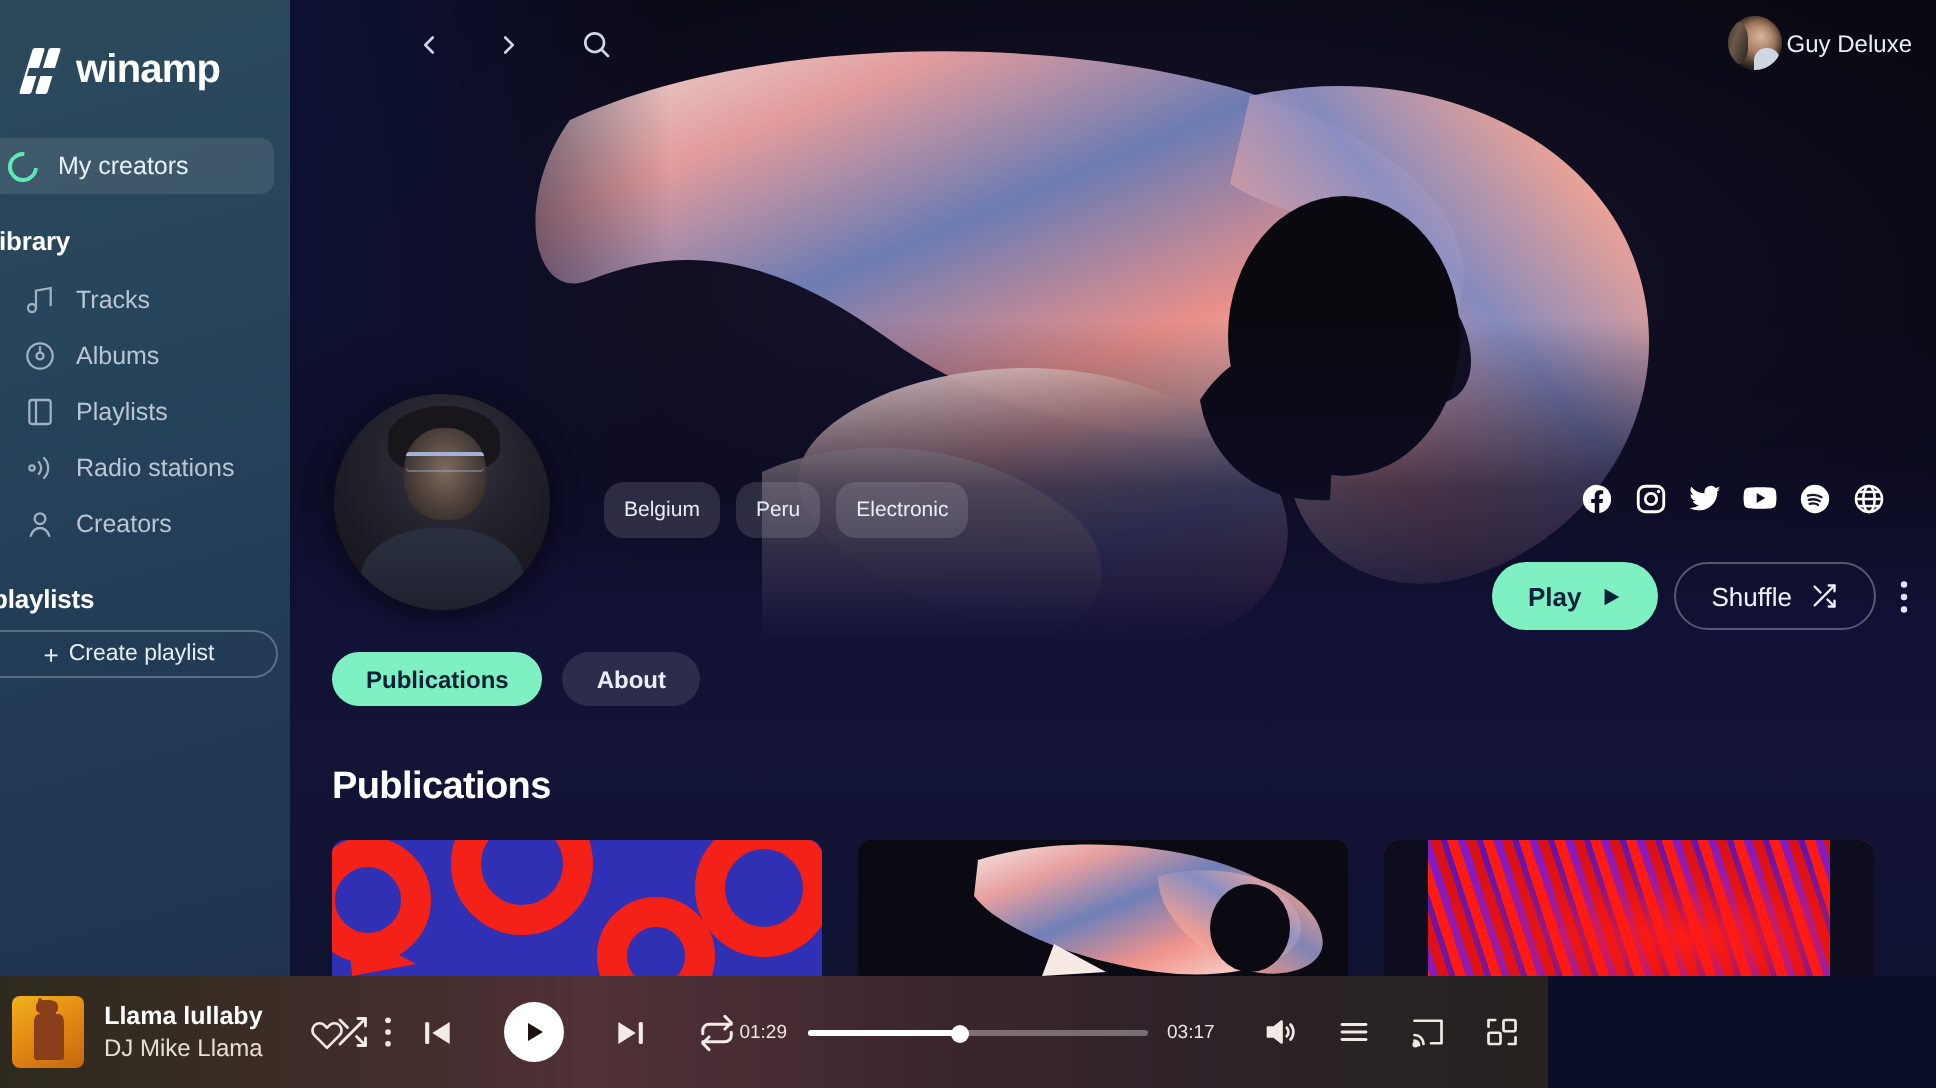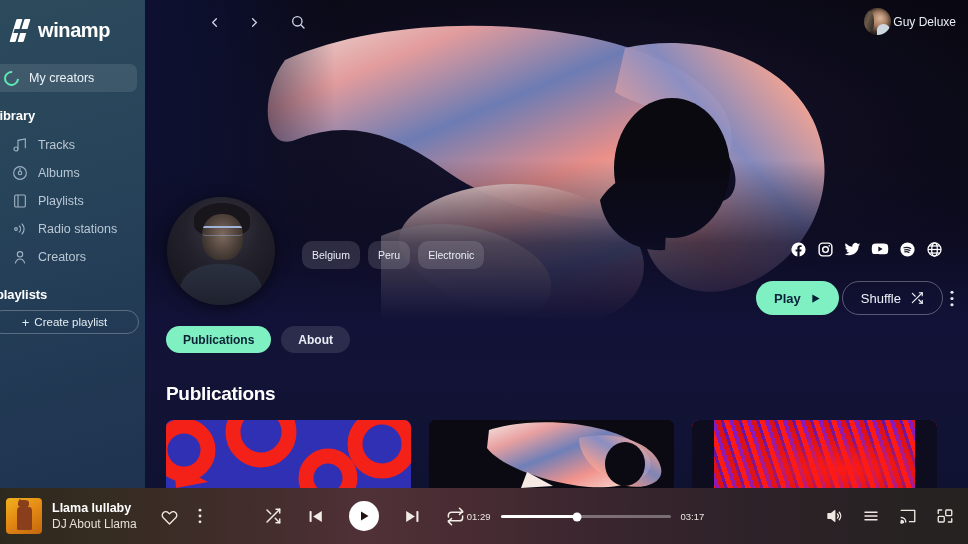--- a/index.html
+++ b/index.html
@@ -15,21 +15,21 @@
   
   #sidebar {
     position: absolute; left: 0; top: 0;
     width: 145px; height: 488px;
     background: linear-gradient(165deg, #2c4a5c 0%, #27445a 35%, #223a55 70%, #1f3350 100%);
     z-index: 30;
     overflow: hidden;
   }
   .logo-wrap {
     display: flex; align-items: center; gap: 5px;
-    padding: 19px 0 0 12px;
+    padding: 24px 0 0 12px;
   }
   .logo-mark {
     width: 21px; height: 23px; position: relative; flex: 0 0 auto;
   }
   .logo-mark i {
     position: absolute; display: block; background: #fff;
     width: 6px; height: 23px; border-radius: 1px;
     transform: skewX(-17deg);
   }
   .logo-mark i:nth-child(1) { left: 1px; }
@@ -191,21 +191,21 @@
   }
 
   #socials {
     position: absolute; right: 25px; top: 240px;
     display: flex; gap: 10px; align-items: center; z-index: 24;
   }
   #socials .sic { cursor: pointer; display: block; }
 
   #actions {
     position: absolute; right: 10px; top: 281px;
-    display: flex; align-items: center; gap: 3px; z-index: 24; justify-content: center;
+    display: flex; align-items: center; gap: 8px; z-index: 24; justify-content: center;
   }
   #play-btn {
     background: #7ff0c2; color: #08203a;
     height: 34px; padding: 0 18px; border: none; border-radius: 17px;
     font-size: 13px; font-weight: 600; font-family: inherit;
     display: flex; align-items: center; gap: 9px; cursor: pointer;
   }
   #shuffle-btn {
     background: transparent; color: #eef3fa;
     height: 34px; padding: 0 18px;
@@ -275,29 +275,29 @@
   .card-inset-l, .card-inset-r {
     position:absolute; top:0; height:100%; width:22px;
     background:#0e0d1f;
   }
   .card-inset-l { left:0; }
   .card-inset-r { right:0; }
 
   
   #player {
     position: absolute; left: 0; bottom: 0;
-    width: 968px; height: 56px;
+    width: 774px; height: 56px;
     z-index: 40;
     background:
       linear-gradient(90deg,
         #3a3426 0%, #46392c 12%,
         #5a3a3c 28%, #6a3f4a 38%,
         #5d3742 50%, #4b2f3d 62%,
         #3b2a36 76%, #332a30 88%, #2d2a28 100%);
-    display: flex; align-items: center;
+    display: flex; align-items: center; text-align: center;
   }
   #player::before {
     content:""; position:absolute; inset:0;
     background: rgba(20,16,14,0.30);
     pointer-events:none;
   }
   #now-playing {
     position: relative; z-index: 2;
     display: flex; align-items: center; gap: 10px;
     margin-left: 6px; width: 230px;
@@ -623,21 +623,21 @@
   <div id="player">
     <div id="now-playing">
       <div id="track-art">
         <span class="llama-body"></span>
         <span class="llama-neck"></span>
         <span class="llama-head"></span>
         <span class="llama-ear"></span>
       </div>
       <div id="track-meta">
         <span id="track-title">Llama lullaby</span>
-        <span id="track-artist">DJ About Llama</span>
+        <span id="track-artist">DJ Mike Llama</span>
       </div>
       <div class="np-btn" id="fav-btn">
         <svg width="17" height="17" viewBox="0 0 24 24" fill="none" stroke="currentColor" stroke-width="1.9" stroke-linecap="round" stroke-linejoin="round">
             <path d="M20.8 6.6a5 5 0 0 0-7.1 0L12 8.3l-1.7-1.7a5 5 0 1 0-7.1 7.1l8.8 8.8 8.8-8.8a5 5 0 0 0 0-7.1z"></path>
           </svg>
       </div>
       <div class="np-btn" id="track-more">
         <svg width="4" height="16" viewBox="0 0 4 18" fill="currentColor">
             <circle cx="2" cy="2.4" r="1.6"></circle>
             <circle cx="2" cy="9" r="1.6"></circle>

